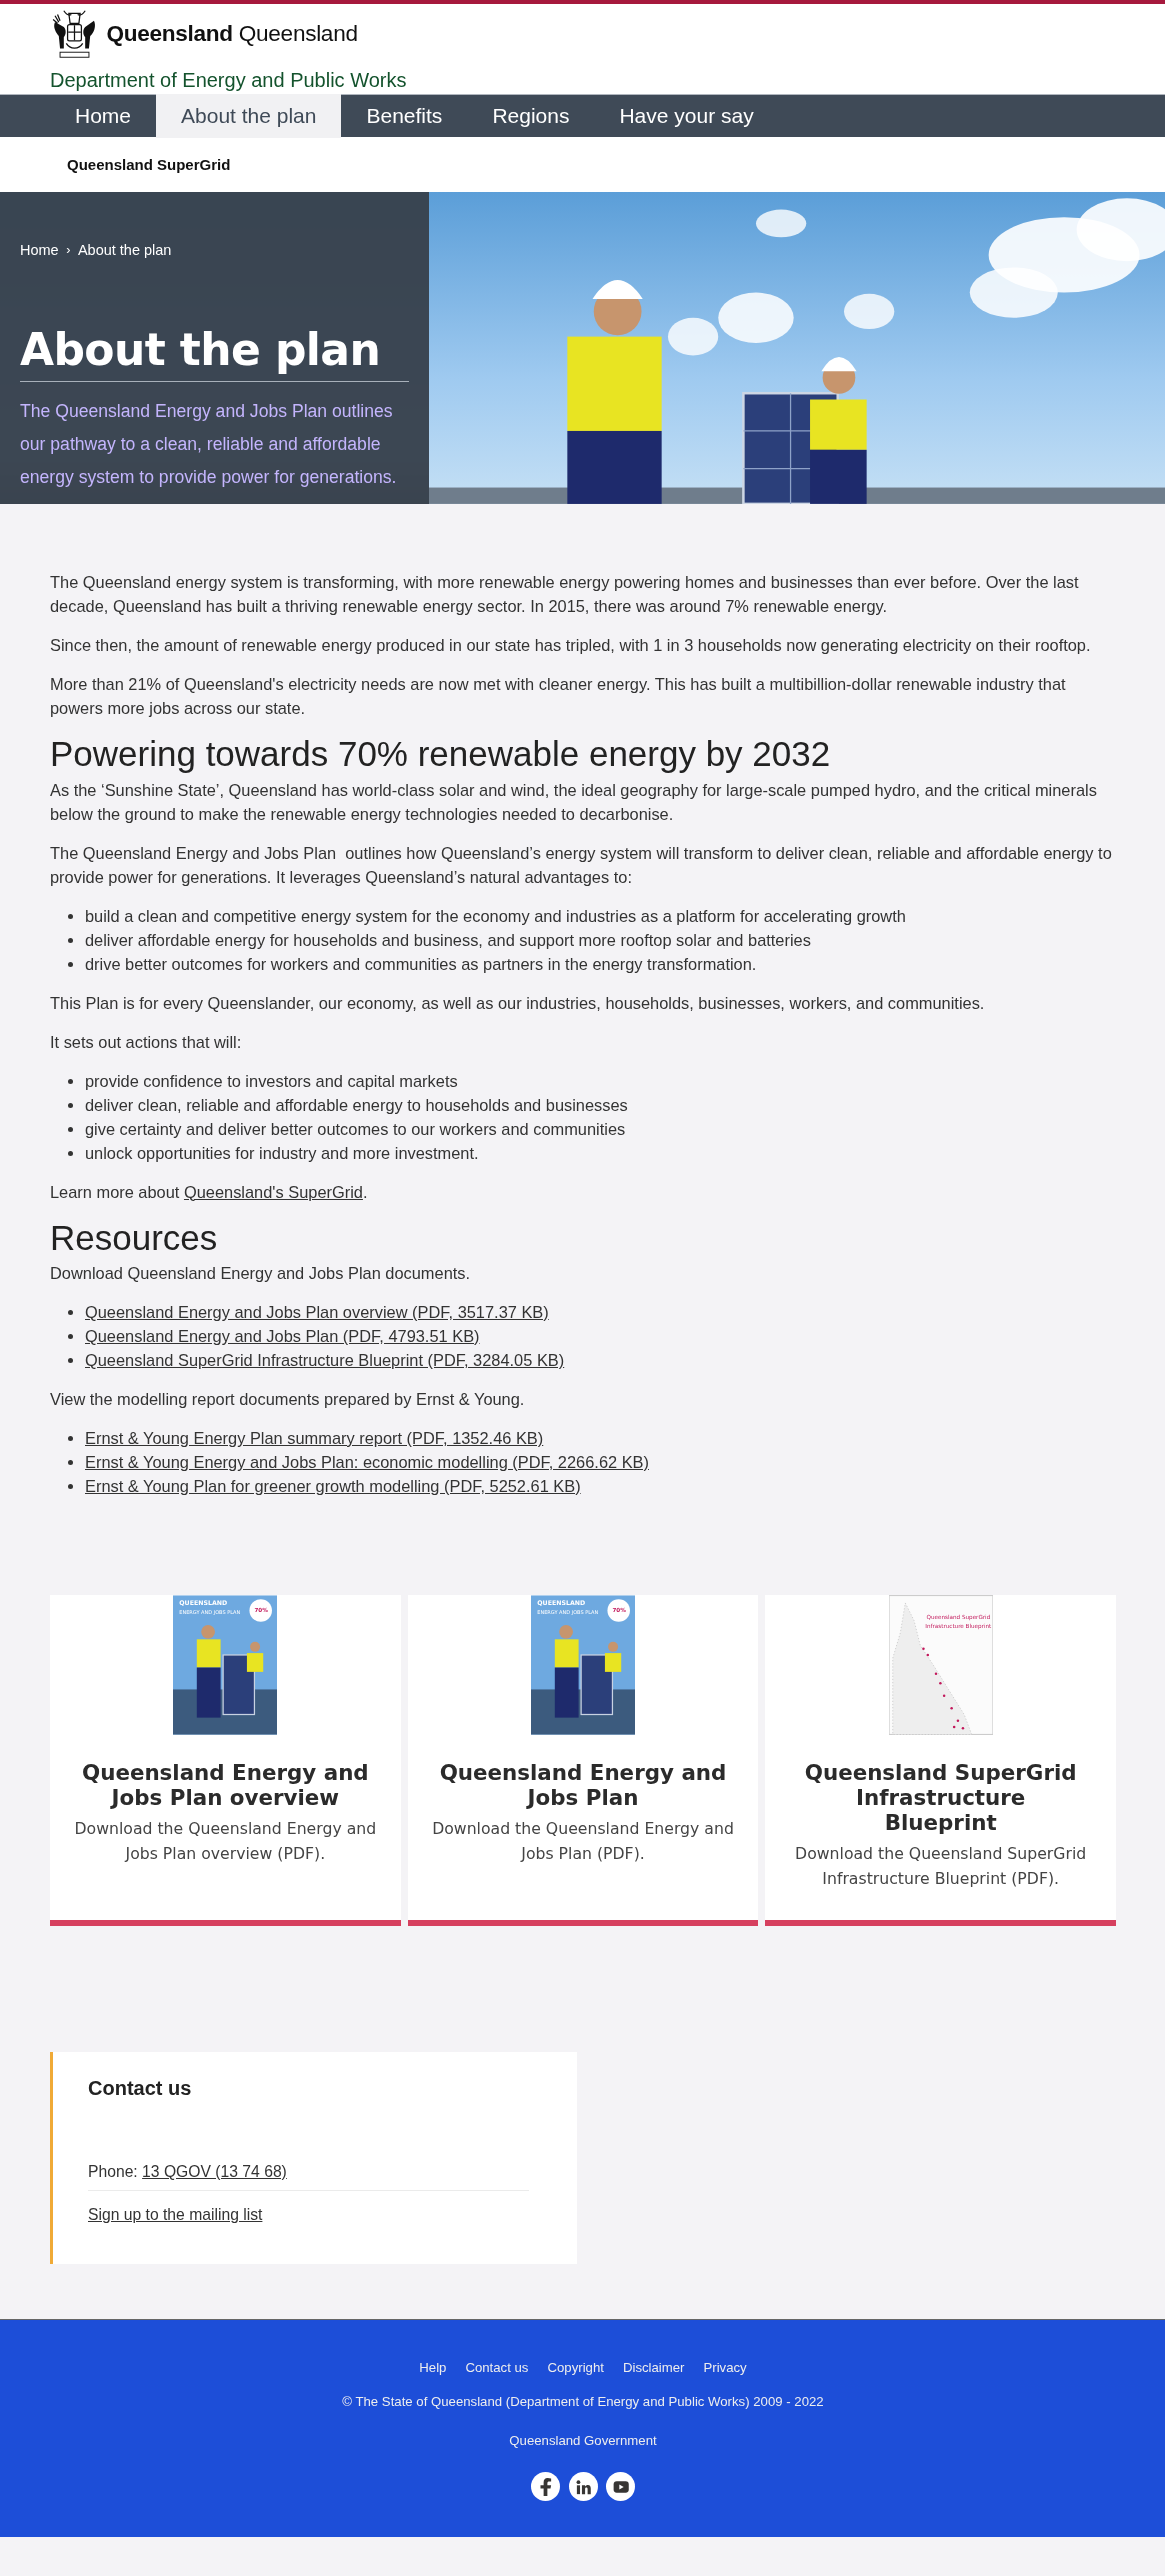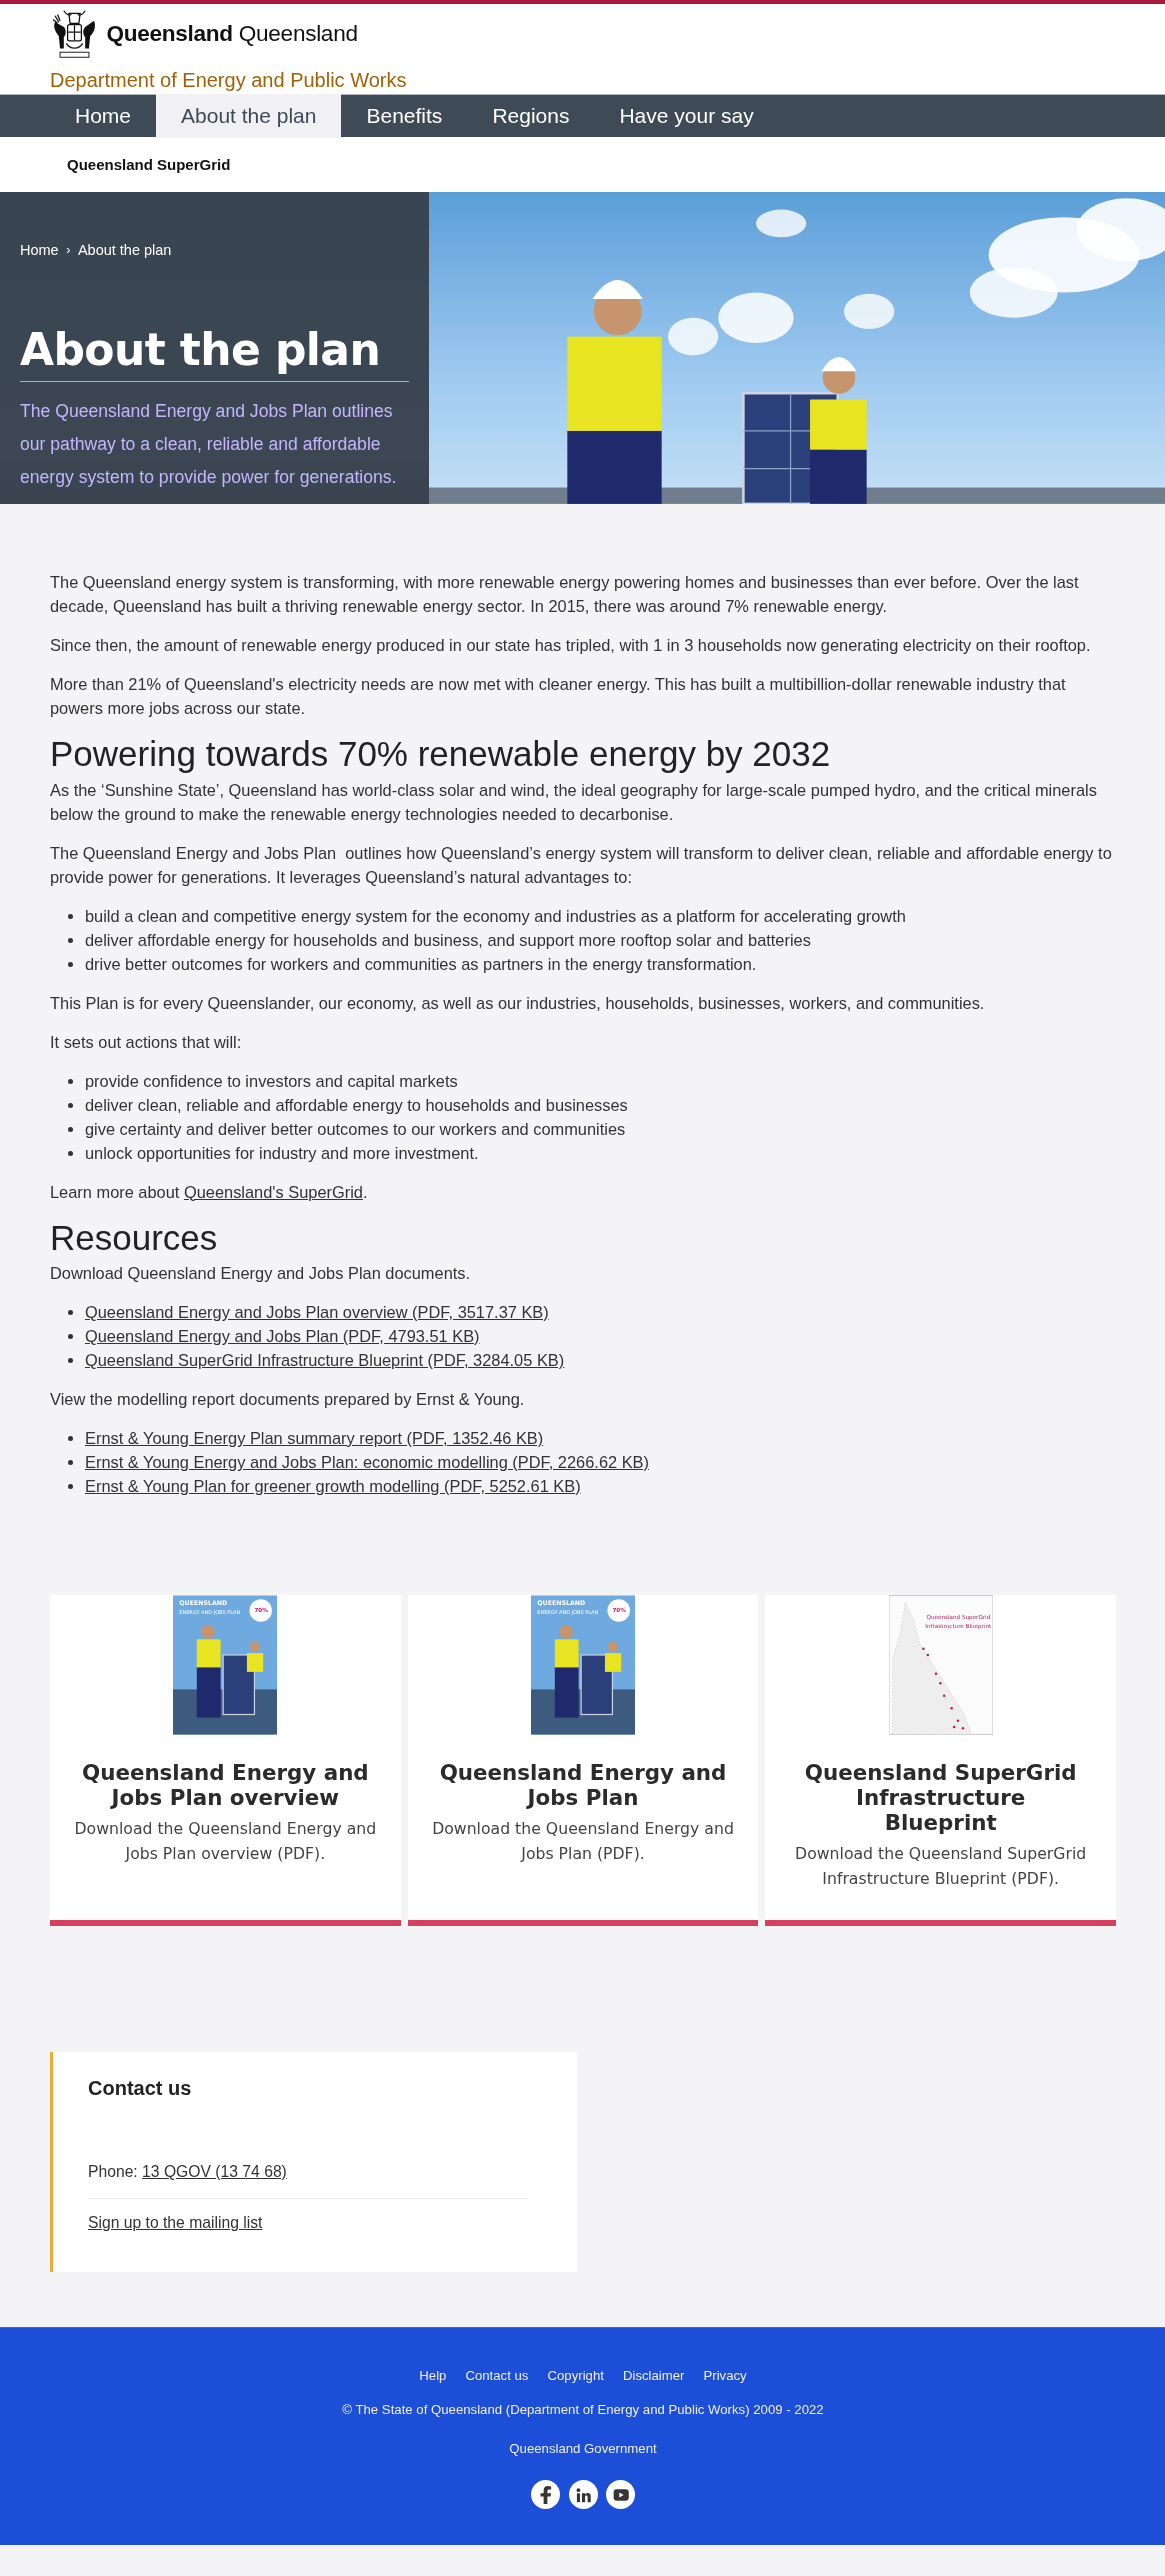--- a/index.html
+++ b/index.html
@@ -12,21 +12,21 @@
   }
   a { color: #333; text-decoration: underline; }
 
   
   .topbar { height: 4.4px; background: #a6193d; }
   .header { background: #fff; height: 90px; position: relative; }
   .brand { position: absolute; left: 50px; top: 3.8px; display: flex; align-items: center; }
   .crest { width: 49px; height: 52px; }
   .brand-text { font-family: "Liberation Sans", sans-serif; font-size: 22.6px; color: #111; margin-left: 7.5px; letter-spacing: -0.3px; }
   .brand-text b { font-weight: 700; }
-  .dept { position: absolute; left: 50px; top: 65px; font-family: "Liberation Sans", sans-serif; font-size: 20px; color: #a16207; }
+  .dept { position: absolute; left: 50px; top: 65px; font-family: "Liberation Sans", sans-serif; font-size: 20px; color: #14532d; }
 
   .nav { background: #3f4a57; height: 43px; display: flex; padding-left: 50px; border-top: 1.3px solid #b0b6be; }
   .nav-item { color: #fff; font-family: "Liberation Sans", sans-serif; font-size: 21px; padding: 0 25px; display: flex; align-items: center; height: 100%; text-decoration: none; }
   .nav-item.active { background: #f1f1f3; color: #3f4a57; border-top: 3.1px solid #3f4a57; margin-top: -4.4px; height: 47px; }
 
   .subnav { background: #fff; height: 55px; display: flex; align-items: center; padding-left: 67px; }
   .subnav span { font-family: "Liberation Sans", sans-serif; font-weight: 700; font-size: 15px; color: #111; }
 
   
   .hero { position: relative; height: 312px; overflow: hidden; background: linear-gradient(180deg, #6aa8dc 0%, #9ccaf0 55%, #b9daf4 85%, #7d8a99 100%); }
@@ -48,21 +48,21 @@
   .cards { display: flex; gap: 7px; padding: 57px 50px 44px 50px; }
   .card { flex: 1; background: #fff; border-bottom: 6.3px solid #d6405f; text-align: center; padding-bottom: 29px; text-decoration: none; }
   .card-thumb { width: 104px; height: 140px; margin: 0 auto; display: block; }
   .card h3 { font-family: "DejaVu Sans", sans-serif; font-weight: 700; font-size: 21.4px; color: #2b2b2b; line-height: 25px; margin: 25px 31px 6.3px 31px; }
   .card p { font-family: "DejaVu Sans", sans-serif; font-size: 15.7px; line-height: 25px; color: #444; margin: 0 18px; }
 
   
   .contact-wrap { padding: 82px 50px 55px 50px; }
   .contact { width: 527px; background: #fff; border-left: 3.1px solid #f0aa36; padding: 25px 48px 40px 35px; font-family: "Liberation Sans", sans-serif; }
   .contact h3 { font-weight: 700; font-size: 20px; color: #222; }
-  .contact .phone { font-size: 15.7px; margin-top: 63px; padding-bottom: 17px; border-bottom: 1.3px solid #ebebeb; color: #333; }
+  .contact .phone { font-size: 15.7px; margin-top: 63px; padding-bottom: 9px; border-bottom: 1.3px solid #ebebeb; color: #333; }
   .contact .mail { font-size: 15.7px; margin-top: 15px; display: inline-block; }
 
   
   .footer { background: #1d4ed8; border-top: 1.3px solid #666; height: 218px; text-align: center; font-family: "Liberation Sans", sans-serif; color: #eee; padding-top: 40px; }
   .footer-links { display: flex; justify-content: center; gap: 19px; font-size: 13.2px; }
   .footer-links a { color: #eee; text-decoration: none; }
   .copyright { font-size: 13.2px; margin-top: 19px; }
   .footer-gov { font-size: 13.2px; margin-top: 24px; }
   .social { display: flex; justify-content: center; gap: 8.8px; margin-top: 24px; }
   .social a { width: 29px; height: 29px; border-radius: 50%; background: #fff; display: flex; align-items: center; justify-content: center; text-decoration: none; }

